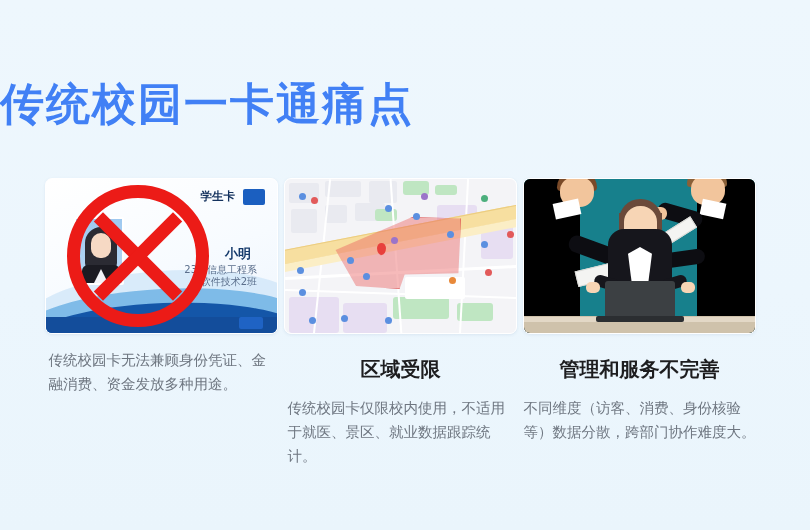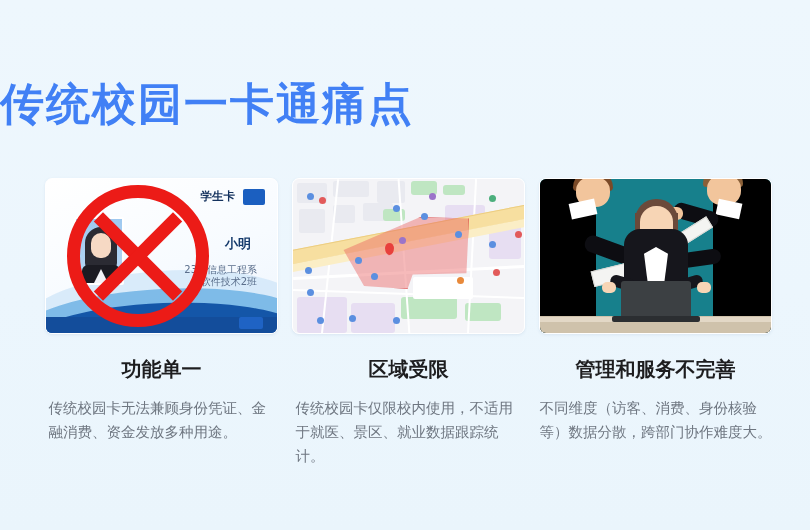--- a/index.html
+++ b/index.html
@@ -36,21 +36,21 @@
     font-family: "DejaVu Sans", "Liberation Sans", sans-serif;
   }
 
   
   .cards {
     position: absolute;
     top: 178px;
     left: 45px;
     width: 720px;
     display: flex;
-    gap: 14px;
+    gap: 6px;
   }
 
   .card {
     width: 233px;
     display: flex;
     flex-direction: column;
     align-items: center;
   }
 
   .thumb {
@@ -184,21 +184,21 @@
   }
   .idcard .photo .shirt {
     position: absolute;
     left: 18px; bottom: 0;
     width: 14px; height: 14px;
     background: #f2f4f8;
     clip-path: polygon(50% 0, 100% 100%, 0 100%);
   }
   .idcard .name {
     position: absolute;
-    right: 26px; top: 56px;
+    right: 26px; top: 66px;
     font-size: 13px;
     font-weight: 700;
     color: #153a6b;
     font-family: "DejaVu Sans", "Liberation Sans", sans-serif;
   }
   .idcard .dept1, .idcard .dept2 {
     position: absolute;
     right: 20px;
     font-size: 10px;
     color: #5b6f8c;
@@ -561,21 +561,20 @@
           <div class="name">小明</div>
           <div class="dept1">23级信息工程系</div>
           <div class="dept2">软件技术2班</div>
           <div class="x-mark">
             <div class="x-ring"></div>
             <div class="x-bar a"></div>
             <div class="x-bar b"></div>
           </div>
         </div>
       </div>
-      <div class="card-title">功能单一</div>
       <div class="card-body">传统校园卡无法兼顾身份凭证、金融消费、资金发放多种用途。</div>
     </div>
 
     <div class="card">
       <div class="thumb">
         <div class="map">
           <div class="block" style="left:4px;top:4px;width:30px;height:20px;"></div>
           <div class="block" style="left:40px;top:2px;width:36px;height:16px;"></div>
           <div class="block" style="left:84px;top:2px;width:28px;height:22px;"></div>
           <div class="block" style="left:6px;top:30px;width:26px;height:24px;"></div>

